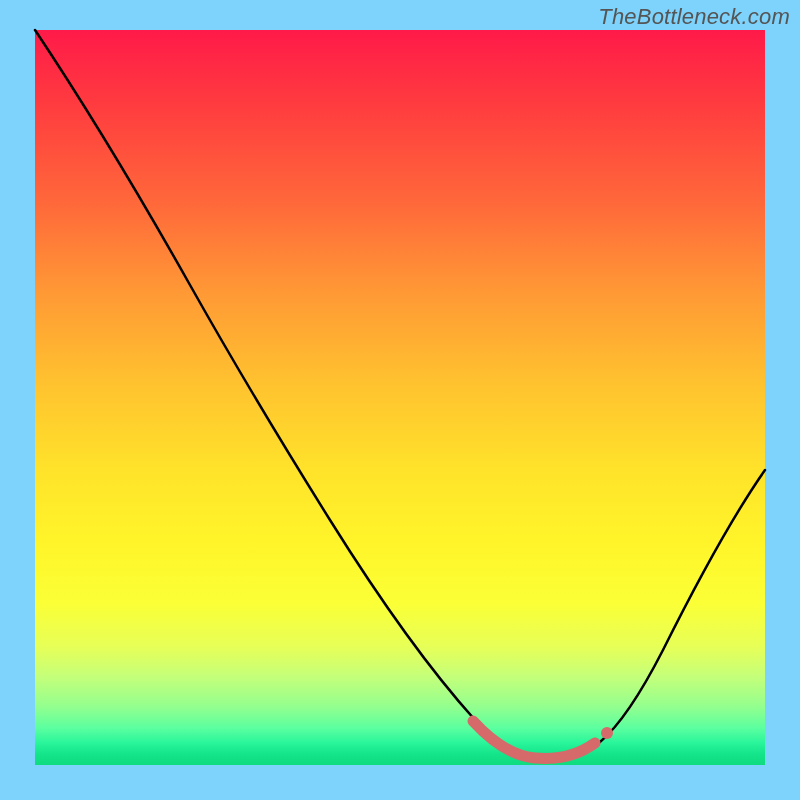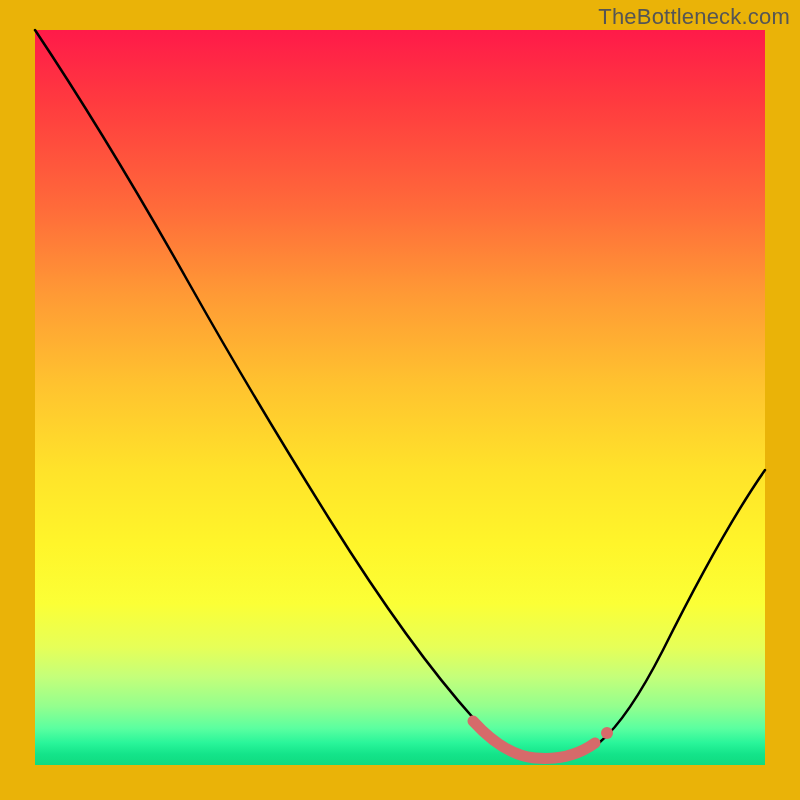--- a/index.html
+++ b/index.html
@@ -10,21 +10,22 @@
     background: #000;
     overflow: hidden;
     font-family: Arial, Helvetica, sans-serif;
   }
   .frame {
     position: absolute;
     left: 0;
     top: 0;
     width: 800px;
     height: 800px;
-    background: #eab308;
+    background: #7dd3fc;
+    font-style: italic;
   }
   .watermark {
     position: absolute;
     top: 4px;
     right: 10px;
     color: #555;
     font-size: 22px;
     font-weight: 500;
     letter-spacing: 0.2px;
   }

